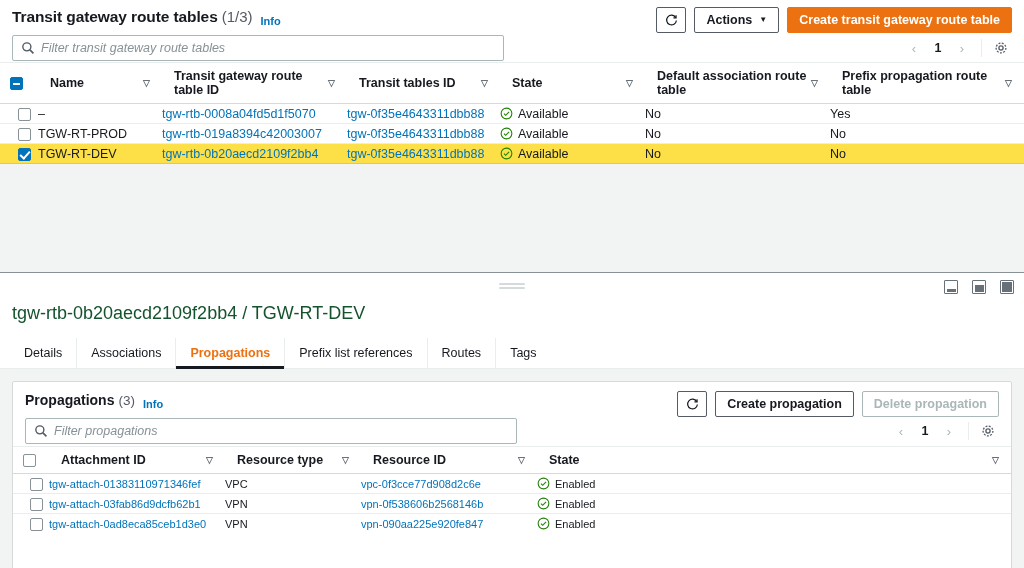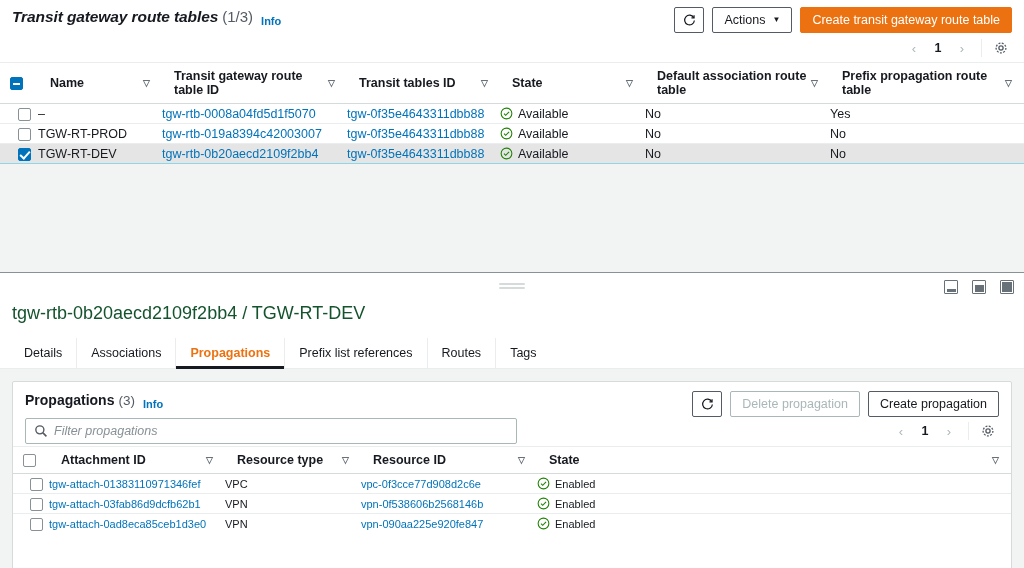--- a/index.html
+++ b/index.html
@@ -17,37 +17,36 @@
     background: #ffffff;
   }
   .page-head {
     display: flex; align-items: flex-start;
     padding: 8px 12px 0 12px;
     height: 30px;
   }
   .page-title {
     font-size: 15.5px; font-weight: bold; color: #16191f;
     letter-spacing: -0.1px;
-    font-style: italic;
   }
   .title-count {
     font-size: 15px; font-weight: normal; color: #545b64; margin-left: 4px;
   }
   .info-link {
     font-size: 11px; font-weight: bold; color: #0073bb;
     margin-left: 8px; position: relative; top: 3px;
     text-decoration: none; cursor: pointer;
   }
   .head-spacer { flex: 1; }
   .head-actions { display: flex; align-items: center; gap: 8px; position: relative; top: -1px; }
 
   .btn {
     height: 26px; border-radius: 2px; border: 1px solid #545b64;
     background: #ffffff; color: #16191f; font-size: 12.5px;
-    font-weight: normal; font-family: "Liberation Sans", sans-serif;
+    font-weight: bold; font-family: "Liberation Sans", sans-serif;
     padding: 0 11px; cursor: pointer; display: inline-flex;
     align-items: center; justify-content: center; gap: 7px;
     line-height: 1; white-space: nowrap;
   }
   .btn-icon { width: 30px; padding: 0; }
   .btn-primary {
     background: #ec7211; border-color: #ec7211; color: #ffffff;
   }
   .btn-disabled {
     border-color: #aab7b8; color: #aab7b8; cursor: default;
@@ -114,21 +113,21 @@
     border-width: 0 2px 2px 0; transform: rotate(42deg);
   }
   .chk.indeterminate { background: #0073bb; border-color: #0073bb; }
   .chk.indeterminate::after {
     content: ""; position: absolute; left: 2px; top: 5px;
     width: 7px; height: 2px; background: #fff;
   }
   .col-chk { width: 38px; text-align: center; padding-left: 10px !important; }
 
   tr.row-selected td {
-    background: #e5e5e5;
+    background: #fde047;
     border-top: 1px solid #8ed7e8;
     border-bottom: 1px solid #8ed7e8;
   }
   .state-cell { display: flex; align-items: center; gap: 5px; }
   .ok-ico { flex: 0 0 auto; }
 
   
   .grey-gap { height: 117px; background: #f2f3f3; border-bottom: 1px solid #879196; }
 
   
@@ -211,20 +210,27 @@
       </button>
       <button class="btn">
         <span>Actions</span>
         <span class="caret">▼</span>
       </button>
       <button class="btn btn-primary">Create transit gateway route table</button>
     </div>
   </div>
 
   <div class="filter-row">
+    <div class="search-box">
+      <svg class="search-ico" width="14" height="14" viewBox="0 0 16 16">
+        <circle cx="6.7" cy="6.7" r="4.6" fill="none" stroke="#545b64" stroke-width="1.6"></circle>
+        <line x1="10.2" y1="10.2" x2="14.2" y2="14.2" stroke="#545b64" stroke-width="1.8"></line>
+      </svg>
+      <input placeholder="Filter transit gateway route tables" style="">
+    </div>
     <div class="filter-spacer"></div>
     <div class="pager">
       <div class="pager-arrow">‹</div>
       <div class="pager-num">1</div>
       <div class="pager-arrow">›</div>
       <div class="pager-sep"></div>
       <div class="gear-btn">
         <svg width="14" height="14" viewBox="0 0 16 16">
           <circle cx="8" cy="8" r="2.4" fill="none" stroke="#545b64" stroke-width="1.5"></circle>
           <circle cx="8" cy="8" r="5.6" fill="none" stroke="#545b64" stroke-width="1.5" stroke-dasharray="2.2 1.6"></circle>
@@ -392,22 +398,22 @@
         <span class="card-title">Propagations</span><span class="card-count">(3)</span><a class="info-link">Info</a>
       </div>
       <div class="head-spacer"></div>
       <div class="head-actions">
         <button class="btn btn-icon">
           <svg width="13" height="13" viewBox="0 0 16 16">
             <path d="M13.2 4.4A6 6 0 1 0 14 8" fill="none" stroke="#16191f" stroke-width="1.5"></path>
             <path d="M13.6 1.6v3.2h-3.2" fill="none" stroke="#16191f" stroke-width="1.5"></path>
           </svg>
         </button>
+        <button class="btn">Create propagation</button>
         <button class="btn btn-disabled">Delete propagation</button>
-        <button class="btn">Create propagation</button>
       </div>
     </div>
 
     <div class="card-filter">
       <div class="search-box">
         <svg class="search-ico" width="14" height="14" viewBox="0 0 16 16">
           <circle cx="6.7" cy="6.7" r="4.6" fill="none" stroke="#545b64" stroke-width="1.6"></circle>
           <line x1="10.2" y1="10.2" x2="14.2" y2="14.2" stroke="#545b64" stroke-width="1.8"></line>
         </svg>
         <input placeholder="Filter propagations" style="">

